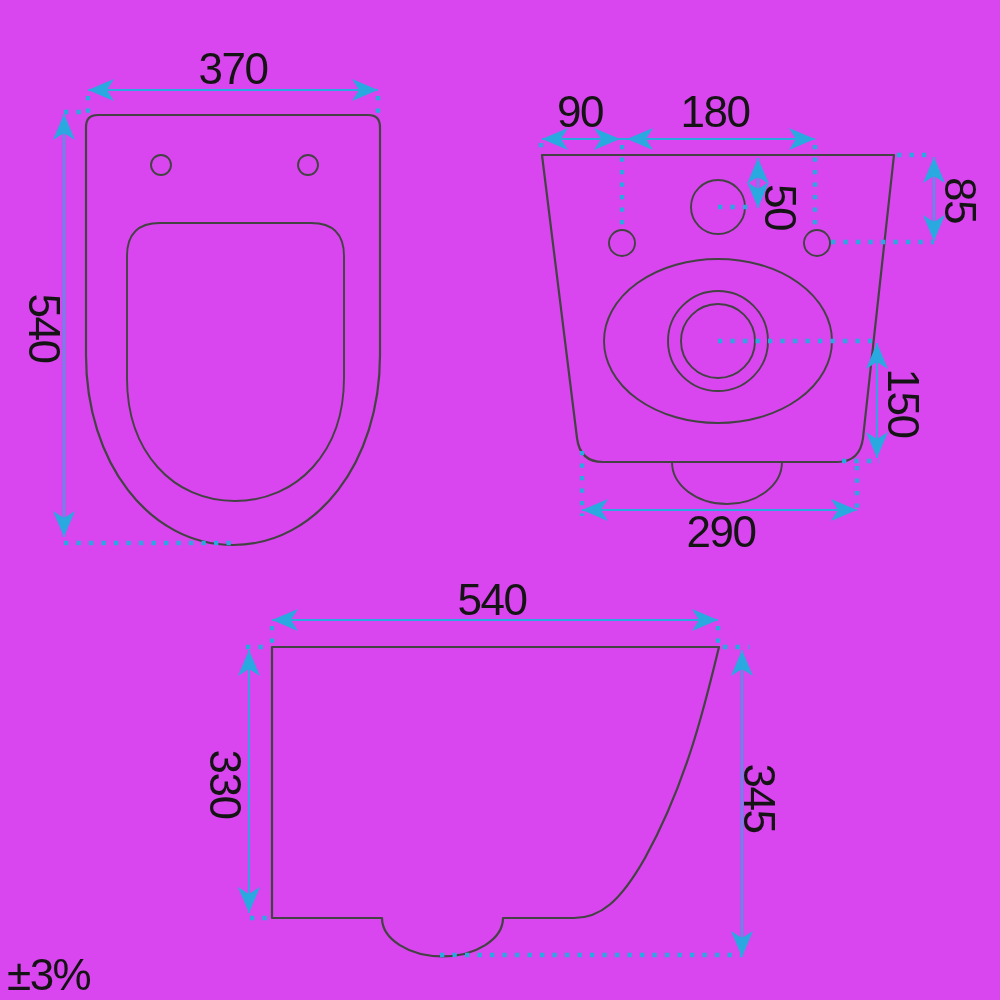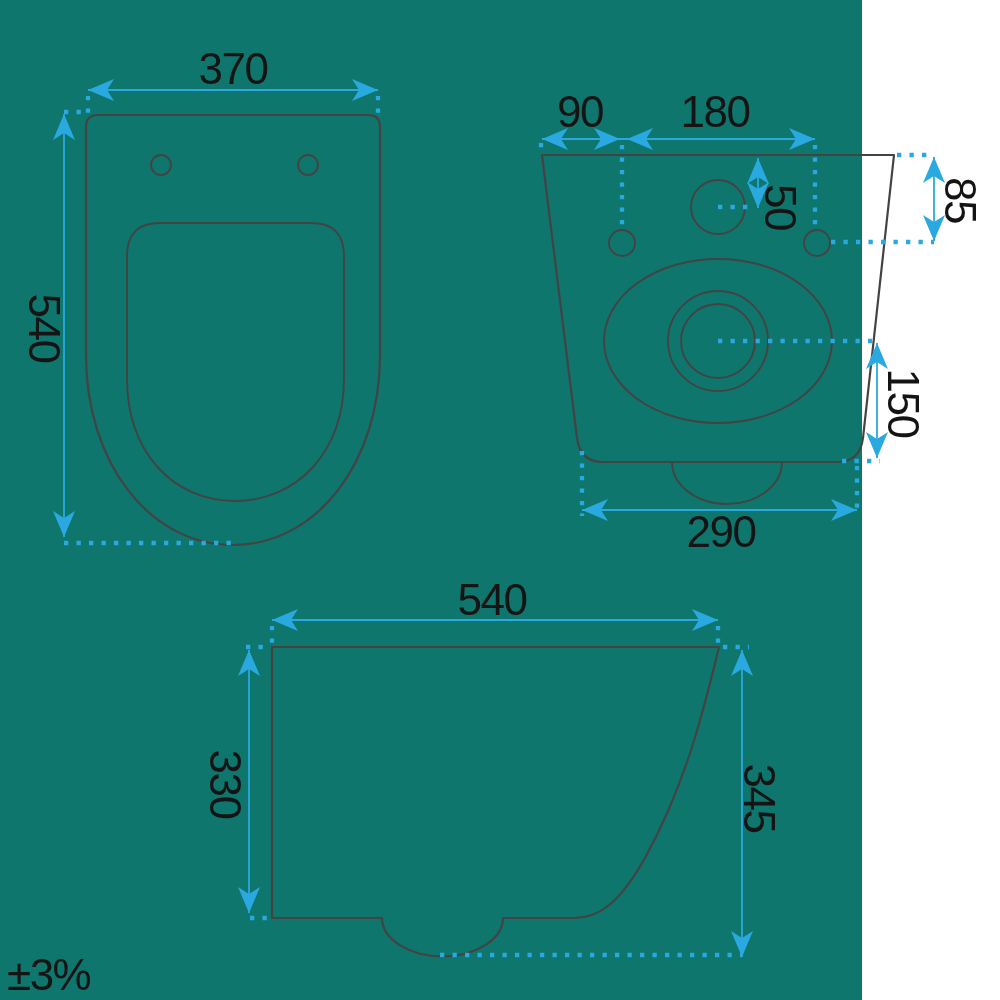--- a/index.html
+++ b/index.html
@@ -1,16 +1,16 @@
 <!DOCTYPE html>
 <html style="--dim: #29a9e0; --outline: #434343; --ink: #141414;"><head>
 <meta charset="utf-8">
 <style>
   html,body{margin:0;padding:0;background:#ffffff;}
-  .stage{width:862px;height:1000px;position:relative;background:#0f766e;}
+  .stage{width:1000px;height:1000px;position:relative;background:#d946ef;}
   svg{display:block;}
   .outline{fill:none;stroke:var(--outline,#434343);stroke-width:2.2;stroke-linejoin:round;}
   .thin{stroke-width:1.9;}
   .dim{stroke:var(--dim,#29a9e0);stroke-width:1.8;fill:none;}
   .dot{stroke:var(--dim,#29a9e0);stroke-width:4.3;fill:none;stroke-dasharray:4.3 8.2;stroke-linecap:butt;}
   .ah{fill:var(--dim,#29a9e0);stroke:none;}
   text{font-family:"Liberation Sans","DejaVu Sans",sans-serif;font-size:44px;letter-spacing:-1.5px;fill:var(--ink,#141414);}
 </style>
 </head>
 <body>

